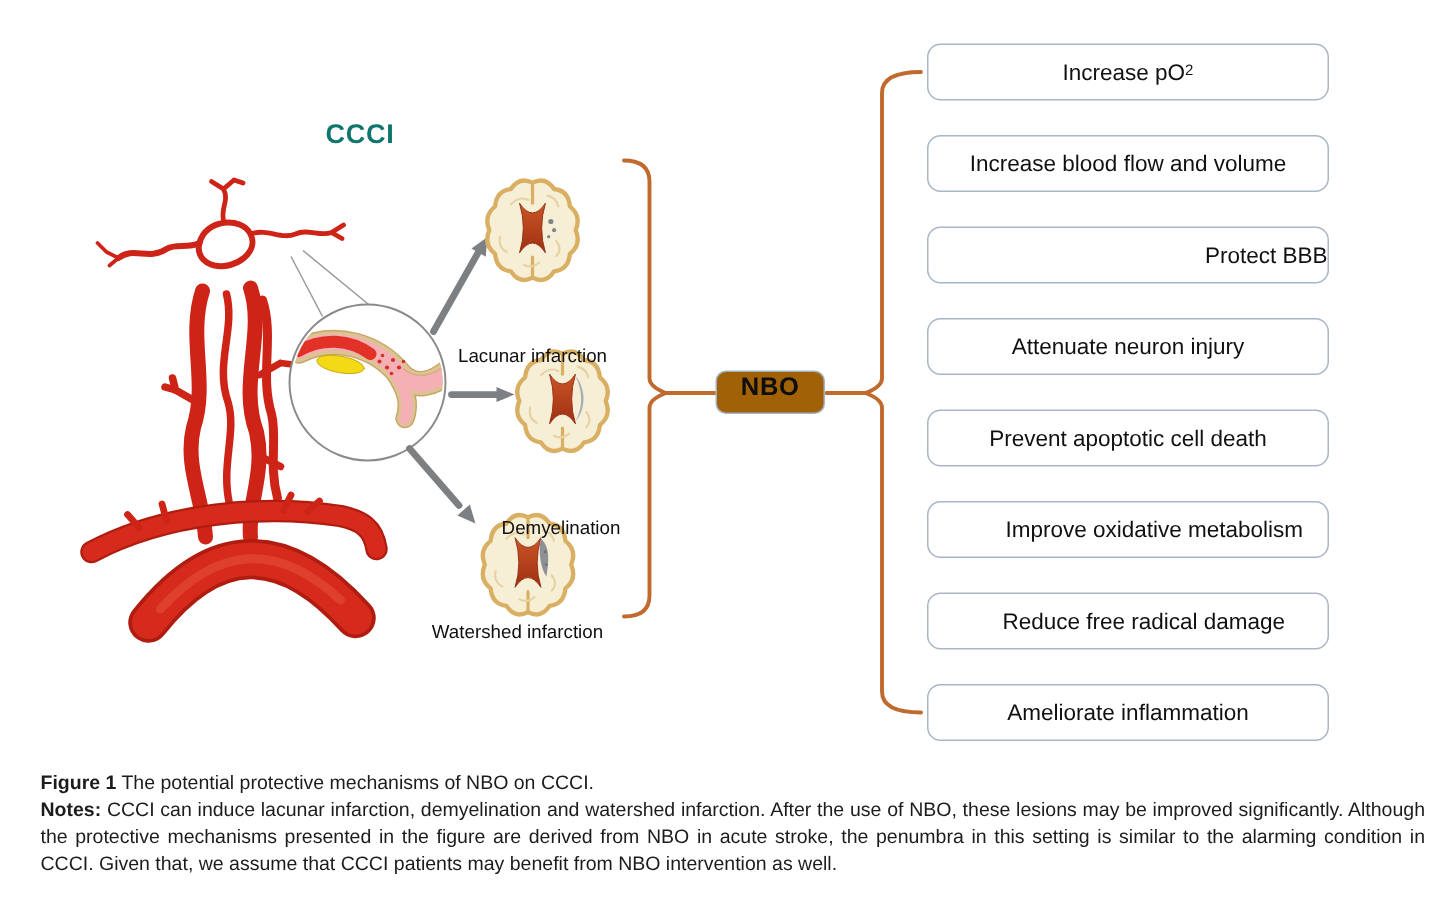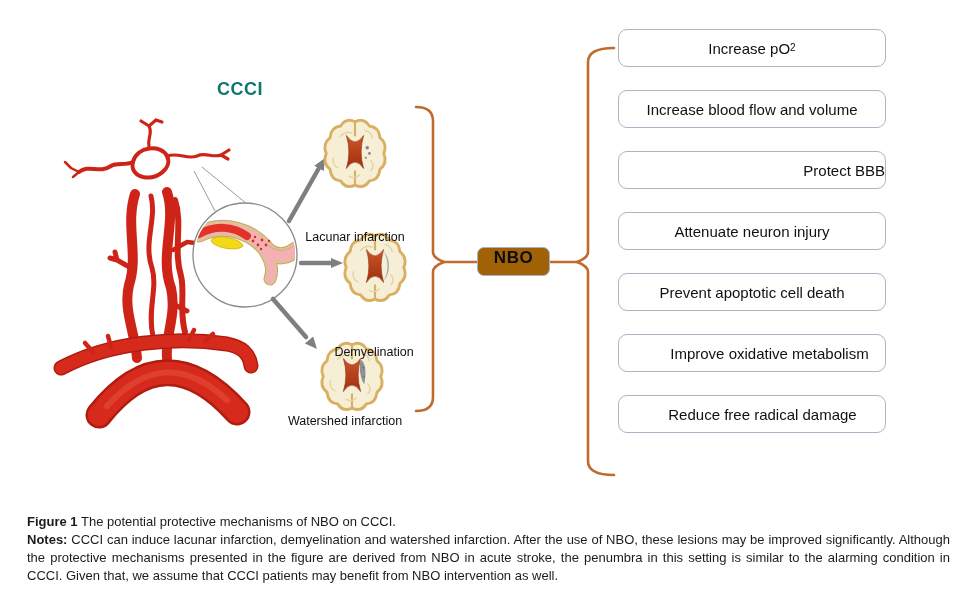--- a/index.html
+++ b/index.html
@@ -172,19 +172,22 @@
   </div>
   <div class="mech-box" style="top:273px;">
     <span>Prevent apoptotic cell death</span>
   </div>
   <div class="mech-box" style="top:334px;padding-left:35px;">
     <span>Improve oxidative metabolism</span>
   </div>
   <div class="mech-box" style="top:395px;padding-left:21px;">
     <span>Reduce free radical damage</span>
   </div>
+  <div class="mech-box" style="top:456px;">
+    <span>Ameliorate inflammation</span>
+  </div>
 
   <div class="caption">
     <p><b>Figure 1</b><span> The potential protective mechanisms of NBO on CCCI.</span></p>
     <p class="justify"><b>Notes:</b><span> CCCI can induce lacunar infarction, demyelination and watershed infarction. After the use of NBO, these lesions may be improved significantly. Although the protective mechanisms presented in the figure are derived from NBO in acute stroke, the penumbra in this setting is similar to the alarming condition in CCCI. Given that, we assume that CCCI patients may benefit from NBO intervention as well.</span></p>
   </div>
 
 </div>
 
 </body></html>

